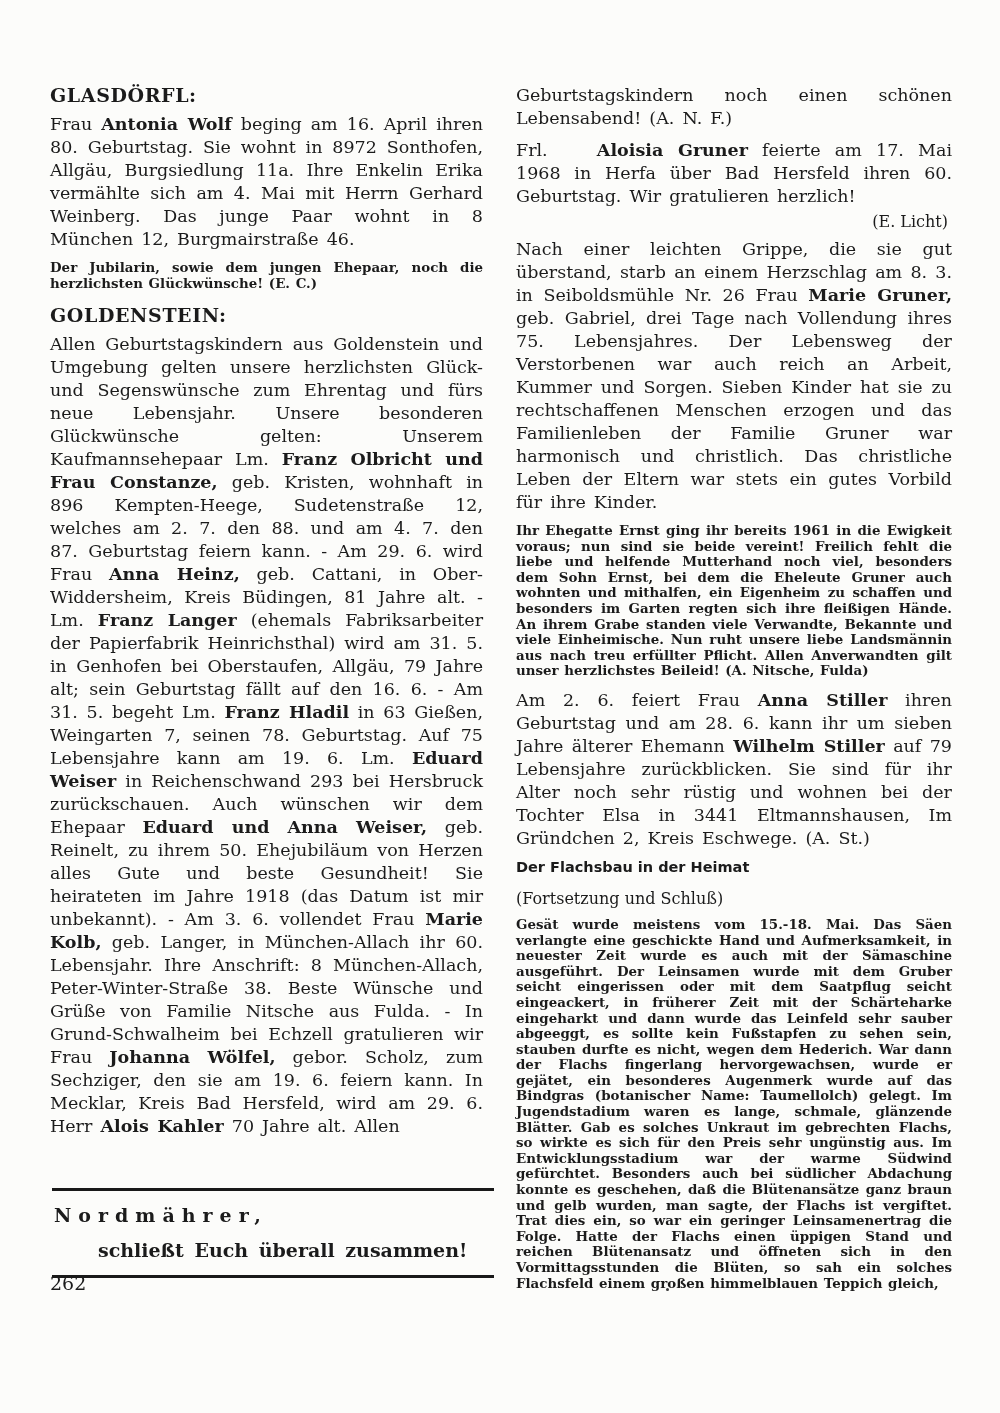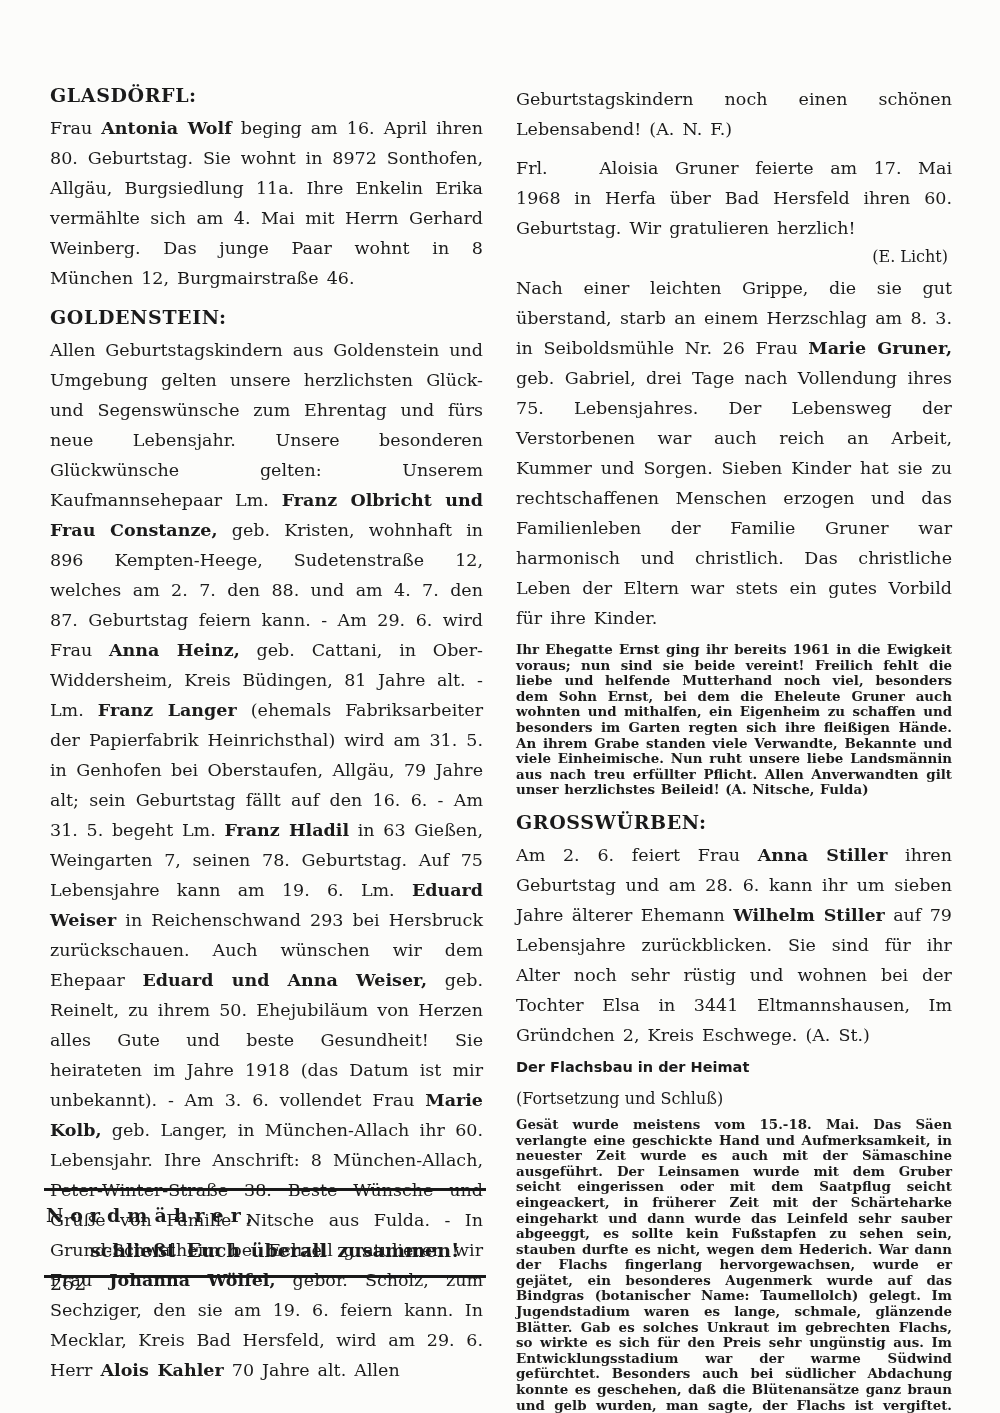--- a/index.html
+++ b/index.html
@@ -20,21 +20,21 @@
   .section-heading {
     font-size: 19px;
     font-weight: bold;
     letter-spacing: 0.6px;
     margin: 13px 0 7px 0;
   }
   .section-heading.first { margin-top: 0; }
 
   .body-par {
     font-size: 17.5px;
-    line-height: 30px;
+    line-height: 23px;
     text-align: justify;
     word-spacing: 2.5px;
     margin: 0 0 9px 0;
   }
   .small-par {
     font-size: 13.4px;
     line-height: 15.6px;
     font-weight: bold;
     text-align: justify;
     word-spacing: 1px;
@@ -52,21 +52,21 @@
     font-weight: bold;
     margin: 2px 0 14px 0;
   }
   .sub-note {
     font-size: 16px;
     margin: 0 0 9px 0;
   }
 
   .slogan-box {
     position: absolute;
-    left: 44px;
+    left: 52px;
     top: 1188px;
     width: 442px;
   }
   .rule { height: 0; border-top: 3px solid #191919; }
   .slogan-line1 {
     font-weight: bold;
     font-size: 19px;
     letter-spacing: 7px;
     margin: 13px 0 6px 2px;
   }
@@ -95,42 +95,42 @@
   }
 </style>
 </head>
 <body style="background: rgb(252, 252, 250);">
 
 <div class="page" style="background: rgb(252, 252, 250); color: rgb(27, 27, 27);">
 
   <div class="col col-left">
     <h2 class="section-heading first">GLASDÖRFL:</h2>
     <p class="body-par"><span>Frau </span><span style="font-weight: bold;">Antonia Wolf</span><span> beging am 16. April ihren 80. Geburtstag. Sie wohnt in 8972 Sonthofen, Allgäu, Burgsiedlung 11a. Ihre Enkelin Erika vermählte sich am 4. Mai mit Herrn Gerhard Weinberg. Das junge Paar wohnt in 8 München 12, Burgmairstraße 46.</span></p>
+    <p class="small-par"><span style="font-weight: bold;">Der Jubilarin, sowie dem jungen Ehepaar, noch die herzlichsten Glückwünsche! (E. C.)</span></p>
 
     <h2 class="section-heading">GOLDENSTEIN:</h2>
     <p class="body-par"><span>Allen Geburtstagskindern aus Goldenstein und Umgebung gelten unsere herzlichsten Glück- und Segenswünsche zum Ehrentag und fürs neue Lebensjahr. Unsere besonderen Glückwünsche gelten: Unserem Kaufmannsehepaar Lm. </span><span style="font-weight: bold;">Franz Olbricht und Frau Constanze,</span><span> geb. Kristen, wohnhaft in 896 Kempten-Heege, Sudetenstraße 12, welches am 2. 7. den 88. und am 4. 7. den 87. Geburtstag feiern kann. - Am 29. 6. wird Frau </span><span style="font-weight: bold;">Anna Heinz,</span><span> geb. Cattani, in Ober-Widdersheim, Kreis Büdingen, 81 Jahre alt. - Lm. </span><span style="font-weight: bold;">Franz Langer</span><span> (ehemals Fabriksarbeiter der Papierfabrik Heinrichsthal) wird am 31. 5. in Genhofen bei Oberstaufen, Allgäu, 79 Jahre alt; sein Geburtstag fällt auf den 16. 6. - Am 31. 5. begeht Lm. </span><span style="font-weight: bold;">Franz Hladil</span><span> in 63 Gießen, Weingarten 7, seinen 78. Geburtstag. Auf 75 Lebensjahre kann am 19. 6. Lm. </span><span style="font-weight: bold;">Eduard Weiser</span><span> in Reichenschwand 293 bei Hersbruck zurückschauen. Auch wünschen wir dem Ehepaar </span><span style="font-weight: bold;">Eduard und Anna Weiser,</span><span> geb. Reinelt, zu ihrem 50. Ehejubiläum von Herzen alles Gute und beste Gesundheit! Sie heirateten im Jahre 1918 (das Datum ist mir unbekannt). - Am 3. 6. vollendet Frau </span><span style="font-weight: bold;">Marie Kolb,</span><span> geb. Langer, in München-Allach ihr 60. Lebensjahr. Ihre Anschrift: 8 München-Allach, Peter-Winter-Straße 38. Beste Wünsche und Grüße von Familie Nitsche aus Fulda. - In Grund-Schwalheim bei Echzell gratulieren wir Frau </span><span style="font-weight: bold;">Johanna Wölfel,</span><span> gebor. Scholz, zum Sechziger, den sie am 19. 6. feiern kann. In Mecklar, Kreis Bad Hersfeld, wird am 29. 6. Herr </span><span style="font-weight: bold;">Alois Kahler</span><span> 70 Jahre alt. Allen</span></p>
   </div>
 
   <div class="slogan-box">
     <div class="rule"></div>
     <div class="slogan-line1">Nordmährer,</div>
     <div class="slogan-line2">schließt Euch überall zusammen!</div>
     <div class="rule"></div>
   </div>
 
   <div class="page-number">262</div>
 
   <div class="col col-right">
     <p class="body-par"><span>Geburtstagskindern noch einen schönen Lebensabend! (A. N. F.)</span></p>
-    <p class="body-par"><span>Frl. </span><span style="font-weight: normal; margin-left: 35px;">Aloisia Gruner</span><span> feierte am 17. Mai 1968 in Herfa über Bad Hersfeld ihren 60. Geburtstag. Wir gratulieren herzlich!</span></p>
+    <p class="body-par"><span>Frl. </span><span style="font-weight: bold; margin-left: 35px;">Aloisia Gruner</span><span> feierte am 17. Mai 1968 in Herfa über Bad Hersfeld ihren 60. Geburtstag. Wir gratulieren herzlich!</span></p>
     <div class="credit-line">(E. Licht)</div>
     <p class="body-par"><span>Nach einer leichten Grippe, die sie gut überstand, starb an einem Herzschlag am 8. 3. in Seiboldsmühle Nr. 26 Frau </span><span style="font-weight: bold;">Marie Gruner,</span><span> geb. Gabriel, drei Tage nach Vollendung ihres 75. Lebensjahres. Der Lebensweg der Verstorbenen war auch reich an Arbeit, Kummer und Sorgen. Sieben Kinder hat sie zu rechtschaffenen Menschen erzogen und das Familienleben der Familie Gruner war harmonisch und christlich. Das christliche Leben der Eltern war stets ein gutes Vorbild für ihre Kinder.</span></p>
     <p class="small-par"><span style="font-weight: bold;">Ihr Ehegatte Ernst ging ihr bereits 1961 in die Ewigkeit voraus; nun sind sie beide vereint! Freilich fehlt die liebe und helfende Mutterhand noch viel, besonders dem Sohn Ernst, bei dem die Eheleute Gruner auch wohnten und mithalfen, ein Eigenheim zu schaffen und besonders im Garten regten sich ihre fleißigen Hände. An ihrem Grabe standen viele Verwandte, Bekannte und viele Einheimische. Nun ruht unsere liebe Landsmännin aus nach treu erfüllter Pflicht. Allen Anverwandten gilt unser herzlichstes Beileid! (A. Nitsche, Fulda)</span></p>
 
-    <h2 class="section-heading">GROSSWÜRBEN:</h2>
     <p class="body-par"><span>Am 2. 6. feiert Frau </span><span style="font-weight: bold;">Anna Stiller</span><span> ihren Geburtstag und am 28. 6. kann ihr um sieben Jahre älterer Ehemann </span><span style="font-weight: bold;">Wilhelm Stiller</span><span> auf 79 Lebensjahre zurückblicken. Sie sind für ihr Alter noch sehr rüstig und wohnen bei der Tochter Elsa in 3441 Eltmannshausen, Im Gründchen 2, Kreis Eschwege. (A. St.)</span></p>
 
     <div class="sub-heading">Der Flachsbau in der Heimat</div>
     <div class="sub-note">(Fortsetzung und Schluß)</div>
     <p class="small-par"><span style="font-weight: bold;">Gesät wurde meistens vom 15.-18. Mai. Das Säen verlangte eine geschickte Hand und Aufmerksamkeit, in neuester Zeit wurde es auch mit der Sämaschine ausgeführt. Der Leinsamen wurde mit dem Gruber seicht eingerissen oder mit dem Saatpflug seicht eingeackert, in früherer Zeit mit der Schärteharke eingeharkt und dann wurde das Leinfeld sehr sauber abgeeggt, es sollte kein Fußstapfen zu sehen sein, stauben durfte es nicht, wegen dem Hederich. War dann der Flachs fingerlang hervorgewachsen, wurde er gejätet, ein besonderes Augenmerk wurde auf das Bindgras (botanischer Name: Taumellolch) gelegt. Im Jugendstadium waren es lange, schmale, glänzende Blätter. Gab es solches Unkraut im gebrechten Flachs, so wirkte es sich für den Preis sehr ungünstig aus. Im Entwicklungsstadium war der warme Südwind gefürchtet. Besonders auch bei südlicher Abdachung konnte es geschehen, daß die Blütenansätze ganz braun und gelb wurden, man sagte, der Flachs ist vergiftet. Trat dies ein, so war ein geringer Leinsamenertrag die Folge. Hatte der Flachs einen üppigen Stand und reichen Blütenansatz und öffneten sich in den Vormittagsstunden die Blüten, so sah ein solches Flachsfeld einem großen himmelblauen Teppich gleich,</span></p>
   </div>
 
   <div class="speck"></div>
 </div>
 

